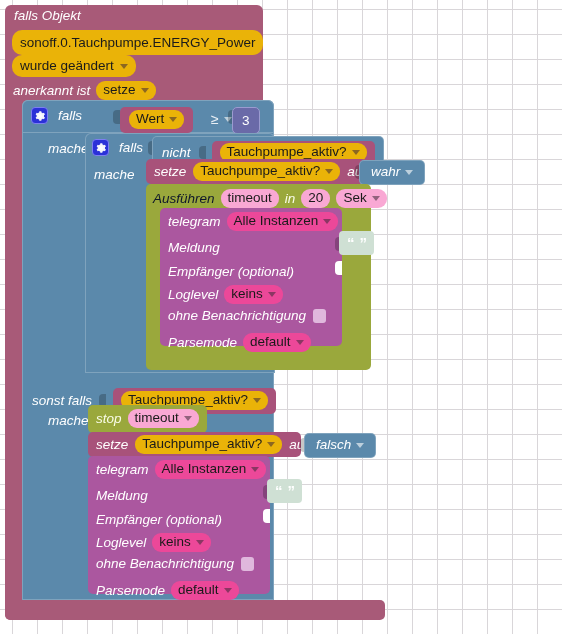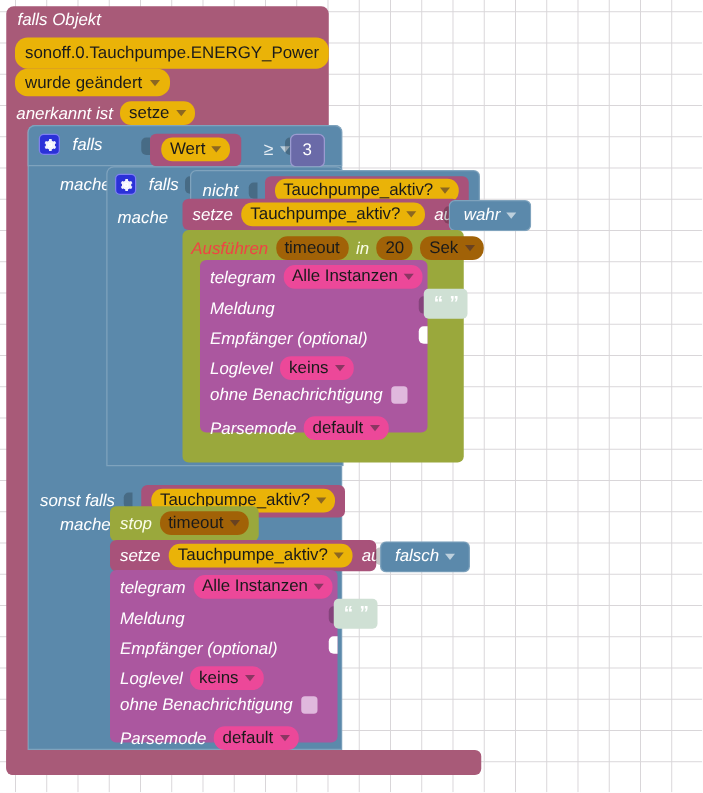--- a/index.html
+++ b/index.html
@@ -31,21 +31,21 @@
     mask-position: 11px 8px, 11px 8px;
   }
   .abs{position:absolute;}
 
   
   .c-event   {background:#a85a78;}          
   .c-control {background:#5b89ab;}          
   .c-var     {background:#a8527a;}          
   .c-field-v {background:#eab308;color:#1a1a1a;}
   .c-timeout {background:#9aa83c;}          
-  .c-field-t {background:#a16207;color:#1a1a1a;}
+  .c-field-t {background:#f9a8d4;color:#1a1a1a;}
   .c-tg      {background:#ab579f;}          
   .c-field-tg{background:#ec4899;color:#1a1a1a;}
   .c-text    {background:#cfe0d4;color:#111;}
   .c-num     {background:#6a6aa8;}
   .c-logic   {background:#5b89ab;}
 
   .blk{position:absolute;border-radius:5px;box-sizing:border-box;}
   .row{display:flex;align-items:center;gap:6px;white-space:nowrap;}
   .lbl{color:#ffffff;font-size:13.5px;line-height:1;font-style:italic;}
 
@@ -187,21 +187,21 @@
 <div class="socket" style="left:355px;top:165px;"></div>
 <div class="blk c-logic abs row outline" style="left:359px;top:160px;padding:3px 9px 4px;border-radius:5px;">
   <span class="field" style="background:transparent;padding:1px 2px;justify-content:flex-end;">
     <span class="lbl">wahr</span>
     <span class="caret light"></span>
   </span>
 </div>
 
 <div class="blk c-timeout" style="left:146px;top:184px;width:225px;height:186px;border-radius:5px 5px 5px 5px;"></div>
 <div class="abs row" style="left:153px;top:189px;gap:6px;">
-  <span class="lbl" style="color:#ef4444;">Ausführen</span>
+  <span class="lbl" style="color:#0f172a;">Ausführen</span>
   <span class="field c-field-t">
     <span>timeout</span>
   </span>
   <span class="lbl" style="color:#fafde8;">in</span>
   <span class="field c-field-t">
     <span>20</span>
   </span>
   <span class="field c-field-t">
     <span>Sek</span>
     <span class="caret"></span>

